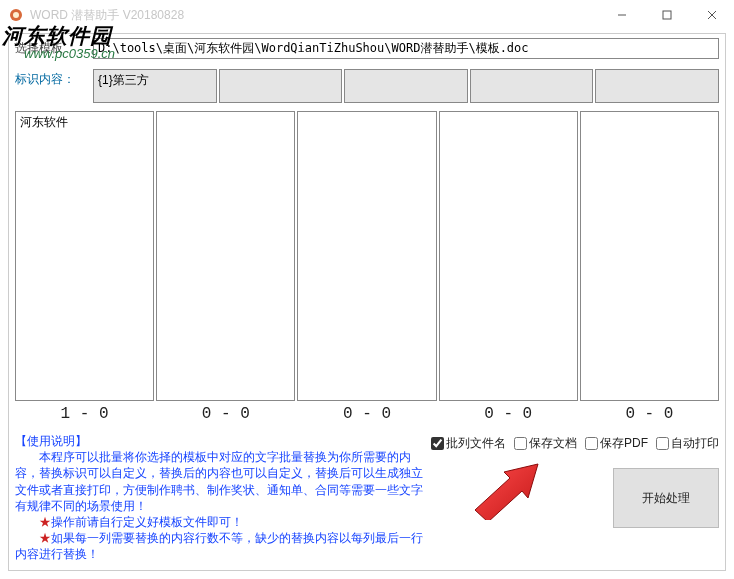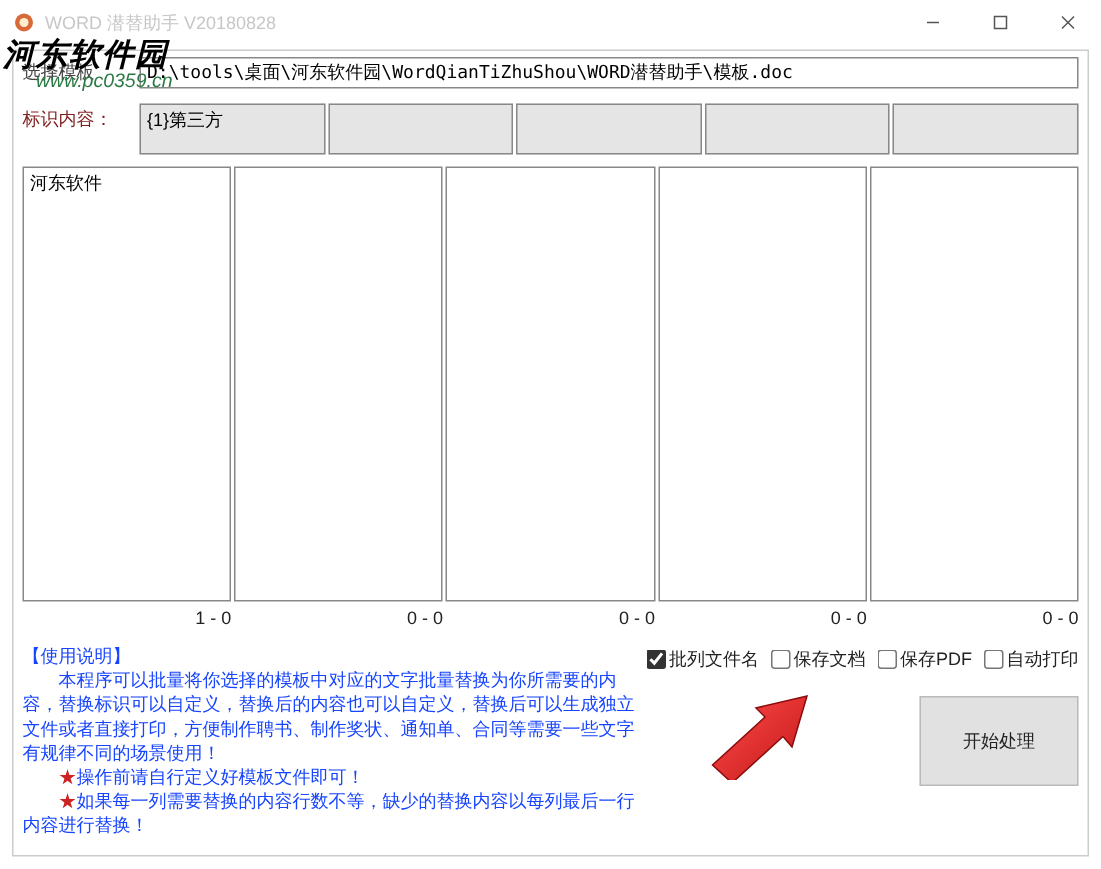--- a/index.html
+++ b/index.html
@@ -91,21 +91,21 @@
     display: flex;
     align-items: flex-start;
     padding: 8px 6px 4px 6px;
   }
   .side-label {
     width: 78px;
     font-size: 12px;
     text-align: left;
     padding-top: 2px;
   }
-  .side-label.red { color: #7f1d1d; }
+  .side-label.red { color: #0369a1; }
   .side-label.green { color: #1a9a1a; }
   .identify-cells {
     flex: 1;
     display: flex;
     gap: 2px;
   }
   .ident-cell {
     flex: 1;
     height: 34px;
     border: 1px solid #888;
@@ -133,23 +133,23 @@
   .repl-box {
     height: 290px;
     border: 1px solid #888;
     padding: 2px 4px;
     font-family: SimSun, Arial;
     font-size: 12px;
     overflow: auto;
     background: #fff;
   }
   .repl-stat {
-    text-align: right;
-    font-family: Liberation Sans, sans-serif;
-    font-size: 12px;
+    text-align: center;
+    font-family: Liberation Mono, monospace;
+    font-size: 16px;
     padding: 4px 0;
     color: #222;
   }
   .bottom-area {
     display: flex;
     padding: 2px 6px 4px 6px;
     gap: 8px;
   }
   .instructions {
     width: 410px;

